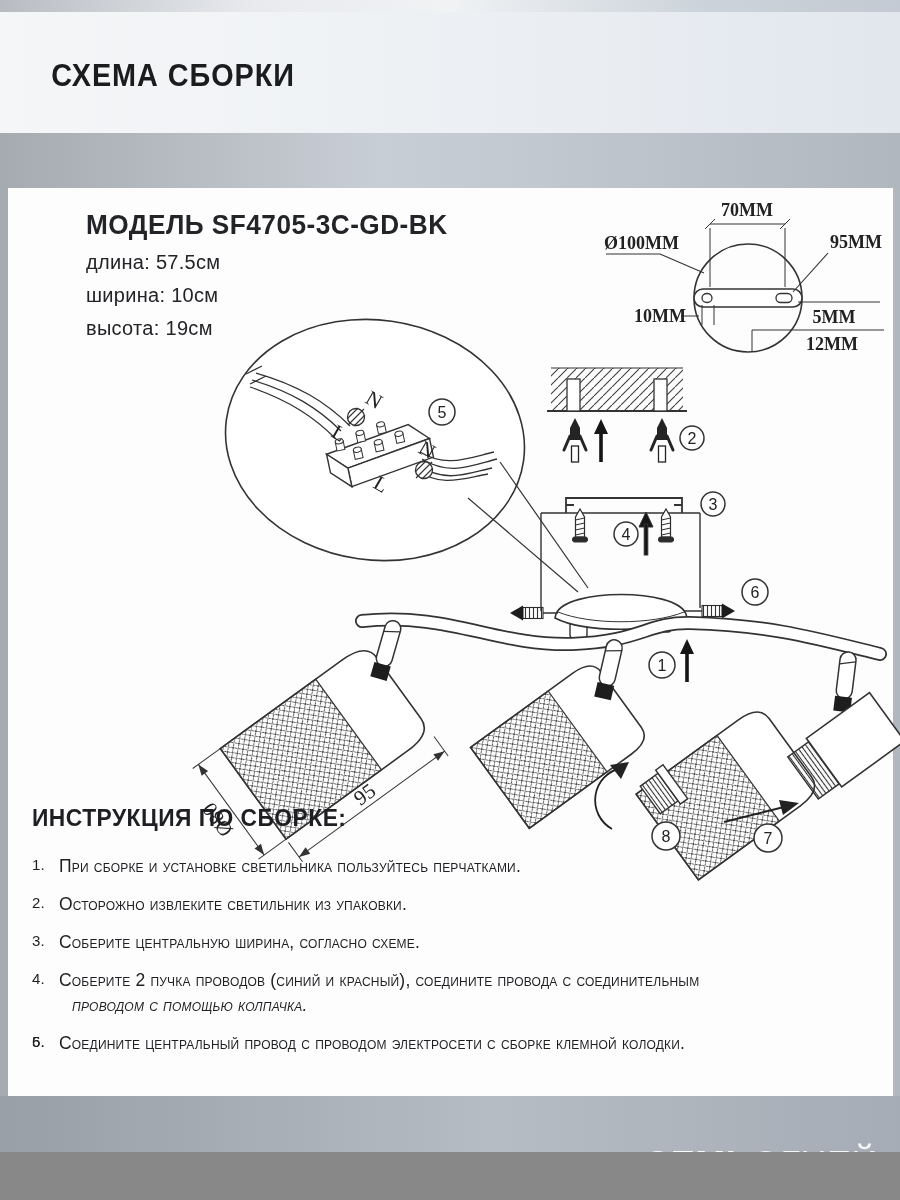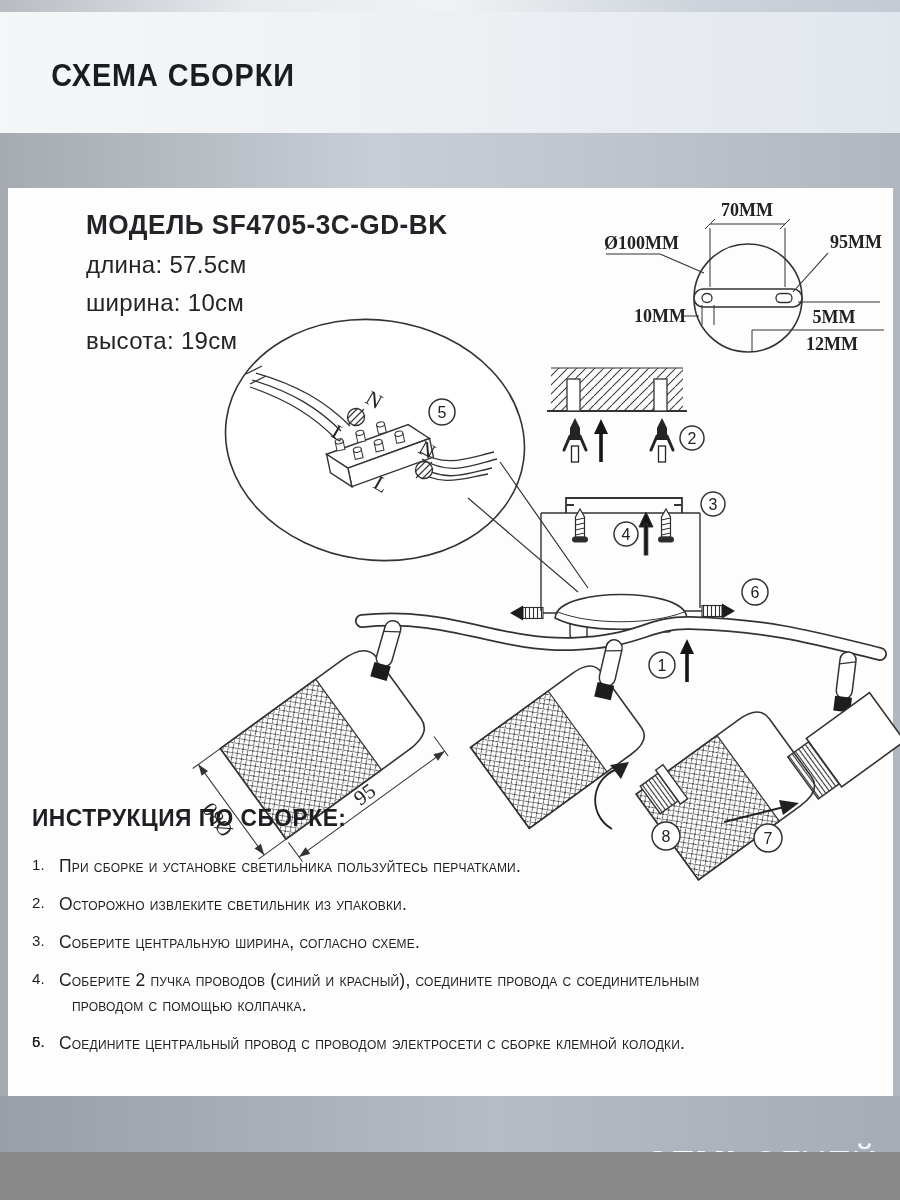--- a/index.html
+++ b/index.html
@@ -11,29 +11,29 @@
   .header-band{position:absolute;left:0;top:12px;width:900px;height:121px;
         background:linear-gradient(90deg,#f5f6f8 0%,#eef1f4 45%,#e2e7ee 100%);}
   .header-band h1{margin:0;padding:46px 0 0 55px;font-size:31px;font-weight:700;color:#1b1c1e;
         letter-spacing:1px;transform:scaleX(.93);transform-origin:left center;white-space:nowrap;}
   .content{position:absolute;left:8px;top:188px;width:885px;height:908px;background:#fdfdfd;}
   .bottom-band{position:absolute;left:0;top:1096px;width:900px;height:104px;
         background:linear-gradient(90deg,#999fa7 0%,#b6bcc4 55%,#a5acb5 100%);}
   .model-block{position:absolute;left:55px;top:210px;color:#232427;z-index:3;margin-left:31px;}
   .model-title{font-size:27px;font-weight:600;letter-spacing:.5px;transform:scaleX(.97);
         transform-origin:left;white-space:nowrap;}
-  .model-spec{font-size:24px;margin-top:10px;letter-spacing:.3px;white-space:nowrap;}
+  .model-spec{font-size:20px;margin-top:10px;letter-spacing:.3px;white-space:nowrap;}
   .instructions{position:absolute;left:32px;top:804px;width:850px;color:#1e1f22;z-index:3;}
   .instructions-title{font-size:24px;font-weight:700;letter-spacing:.5px;transform:scaleX(.95);
         transform-origin:left;white-space:nowrap;}
   .instructions ol{list-style:none;margin:22px 0 0;padding:0;}
   .instructions li{position:relative;padding-left:27px;margin-bottom:14px;font-size:17.5px;
         font-variant:small-caps;letter-spacing:.2px;line-height:1.38;}
   .instructions .num{position:absolute;left:0;top:1px;font-size:15px;font-variant:normal;}
-  .instructions .line2{display:block;padding-left:13px;}
+  .instructions .line2{display:block;padding-left:13px;font-style:italic;}
   .brand{position:absolute;top:1144px;right:22px;font-size:36px;color:#fafbfc;
         letter-spacing:.5px;z-index:3;white-space:nowrap;}
   .brand .b{font-weight:700;}
   .brand .l{font-weight:400;opacity:.93;}
   svg.diagram{position:absolute;left:0;top:0;width:900px;height:1200px;z-index:2;}
   svg text{font-family:"Liberation Serif",serif;fill:#222;}
   .dimtxt{font-weight:700;font-size:18px;}
   .dimtxt2{font-size:21px;}
   .wirelbl{font-size:21px;}
   .stepnum{font-family:"Liberation Sans",sans-serif;font-size:16px;}

